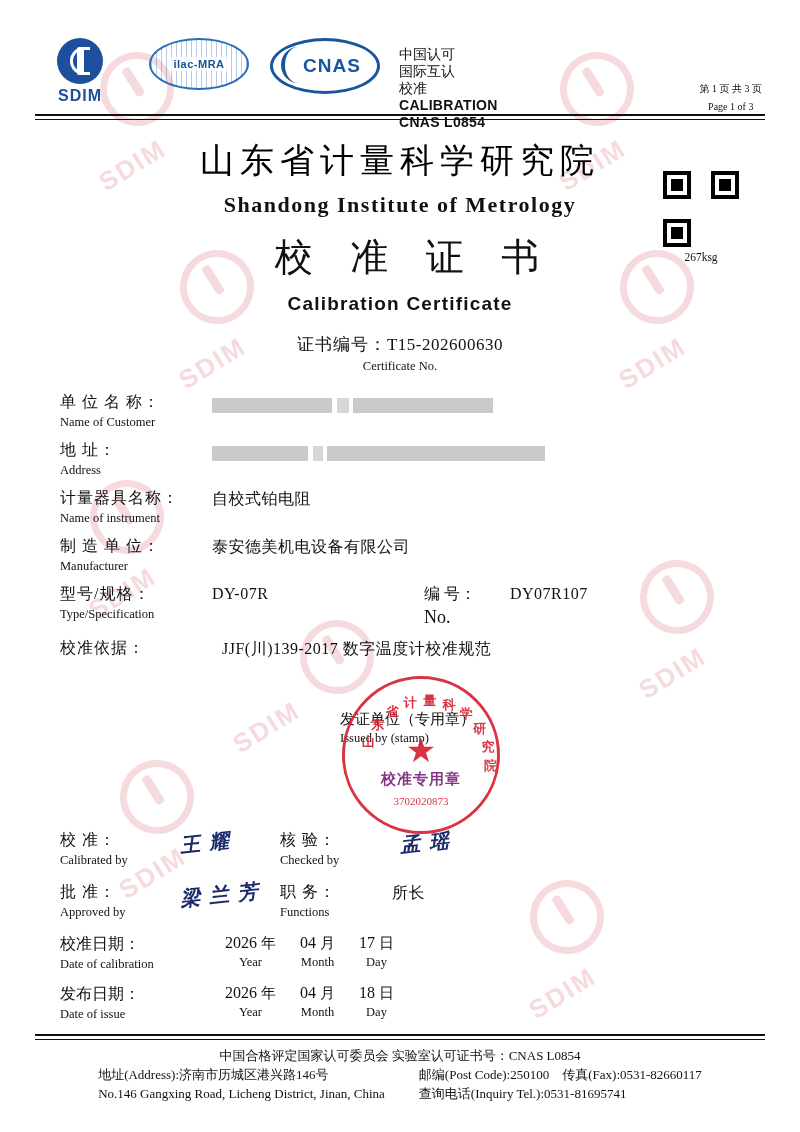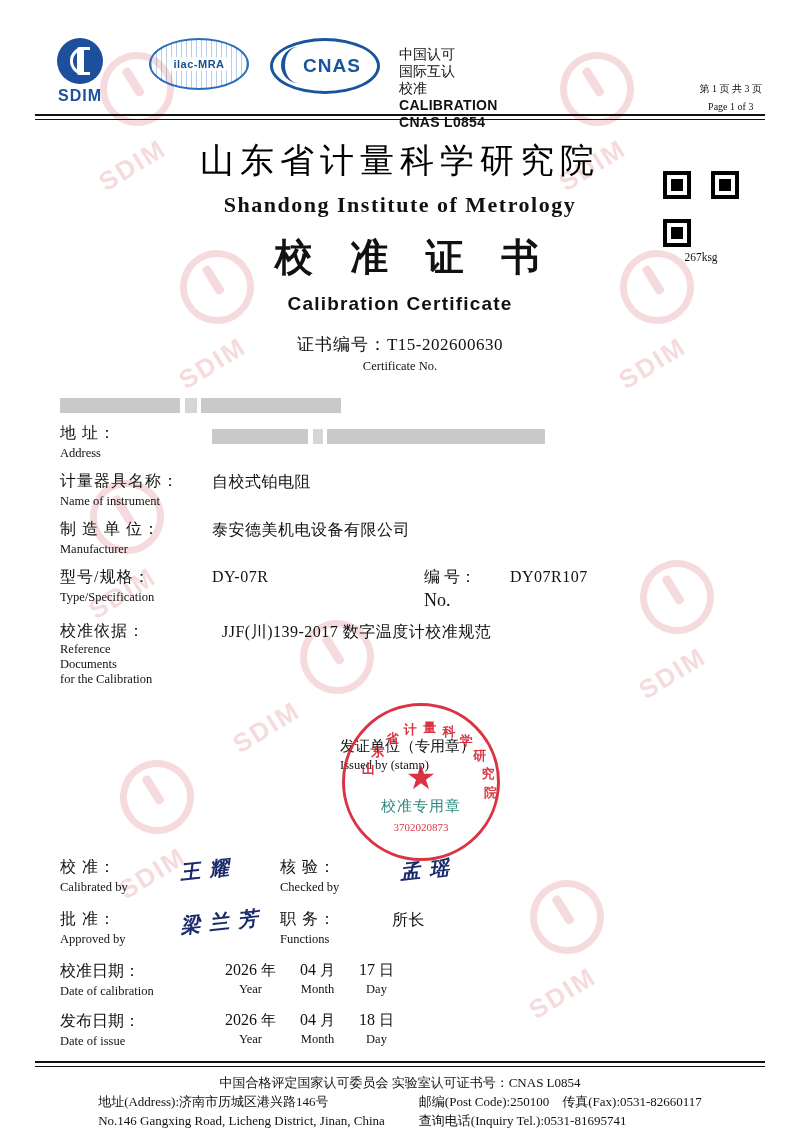--- a/index.html
+++ b/index.html
@@ -238,21 +238,21 @@
   }
   .title-en {
     font-family: "Liberation Serif", serif;
     font-weight: bold;
     font-size: 22px;
     letter-spacing: 1.5px;
     margin-top: 8px;
   }
   .cert-cn {
     font-family: "Liberation Serif", serif;
-    font-weight: bold;
+    font-weight: normal;
     font-size: 38px;
     letter-spacing: 14px;
     margin-top: 14px;
     padding-left: 28px;
   }
   .cert-en {
     font-family: "Liberation Sans", sans-serif;
     font-weight: bold;
     font-size: 19px;
     letter-spacing: 1.2px;
@@ -421,22 +421,22 @@
     left: 50%;
     top: 50%;
     transform-origin: 0 0;
     white-space: nowrap;
   }
   .red-stamp .center-label {
     position: absolute;
     left: 50%;
     top: 60%;
     transform: translateX(-50%);
-    color: #0f766e;
-    font-weight: normal;
+    color: #701a75;
+    font-weight: bold;
     font-size: 15px;
     letter-spacing: 1px;
     white-space: nowrap;
   }
   .red-stamp .code-label {
     position: absolute;
     left: 50%;
     top: 76%;
     transform: translateX(-50%);
     color: #d5192a;
@@ -626,20 +626,24 @@
       <span class="finder f1"></span>
       <span class="finder f2"></span>
       <span class="finder f3"></span>
     </div>
     <div class="qr-code-label">267ksg</div>
   </div>
 
   <div class="fields">
 
     <div class="field">
+      <div class="flabel">
+        <div class="cn">单 位 名 称：</div>
+        <div class="en">Name of Customer</div>
+      </div>
       <div class="fvalue">
         <span class="redacted" style="width:120px;"></span>
         <span class="redacted g" style="width:12px;"></span>
         <span class="redacted" style="width:140px;"></span>
       </div>
     </div>
 
     <div class="field">
       <div class="flabel">
         <div class="cn">地      址：</div>
@@ -677,25 +681,20 @@
       <div class="col2-label">
         <div class="cn" style="font-size:16px;">编 号：</div>
         <div class="en" style="font-size:18px;margin-top:2px;">No.</div>
       </div>
       <div class="fvalue">DY07R107</div>
     </div>
 
     <div class="field">
       <div class="flabel">
         <div class="cn">校准依据：</div>
-        <div class="small-en-block">
-          <div>Reference</div>
-          <div>Documents</div>
-          <div>for the Calibration</div>
-        </div>
       </div>
       <div class="fvalue" style="padding-left:10px;">JJF(川)139-2017 数字温度计校准规范</div>
     </div>
   </div>
 
   <div class="stamp-area">
     <div class="issued-row">
       <div>发证单位（专用章）</div>
       <div class="issued-en">Issued by (stamp)</div>
     </div>

